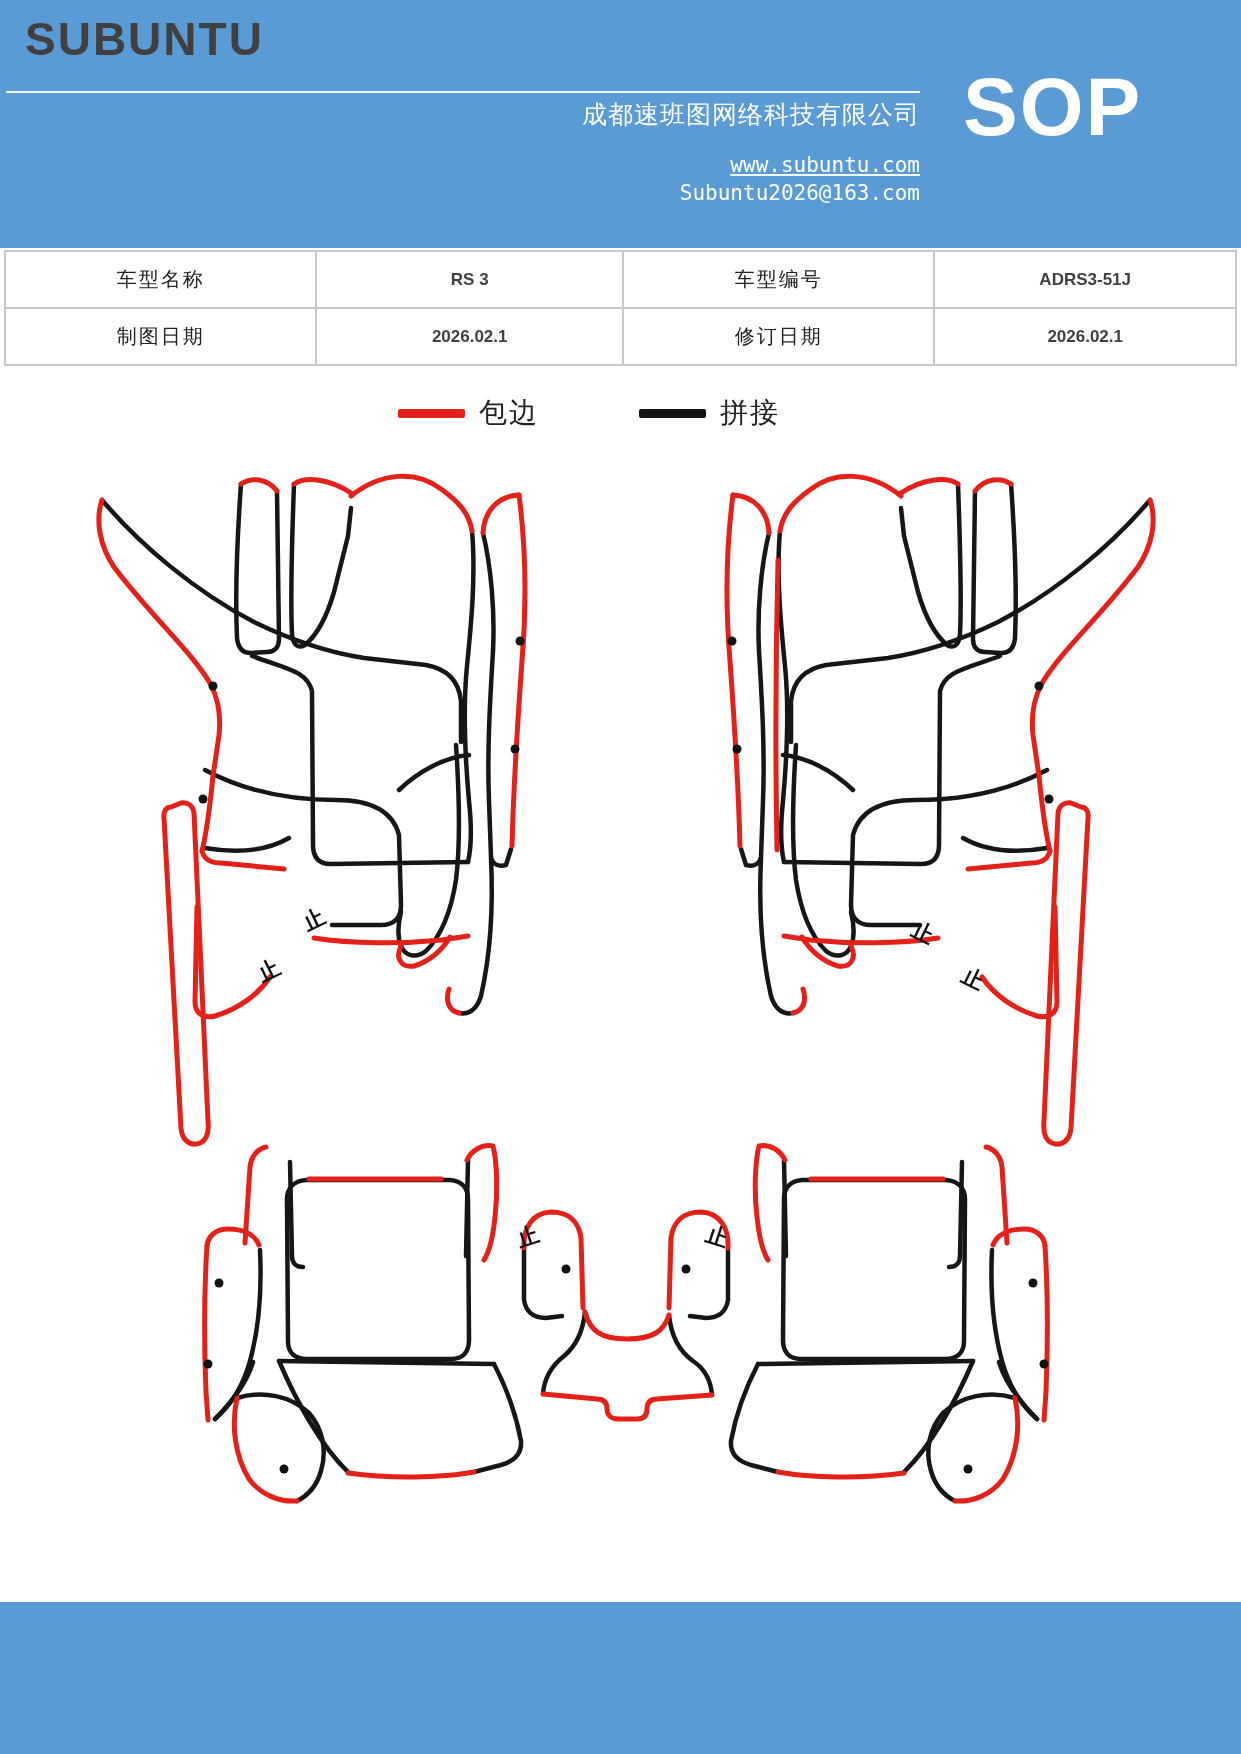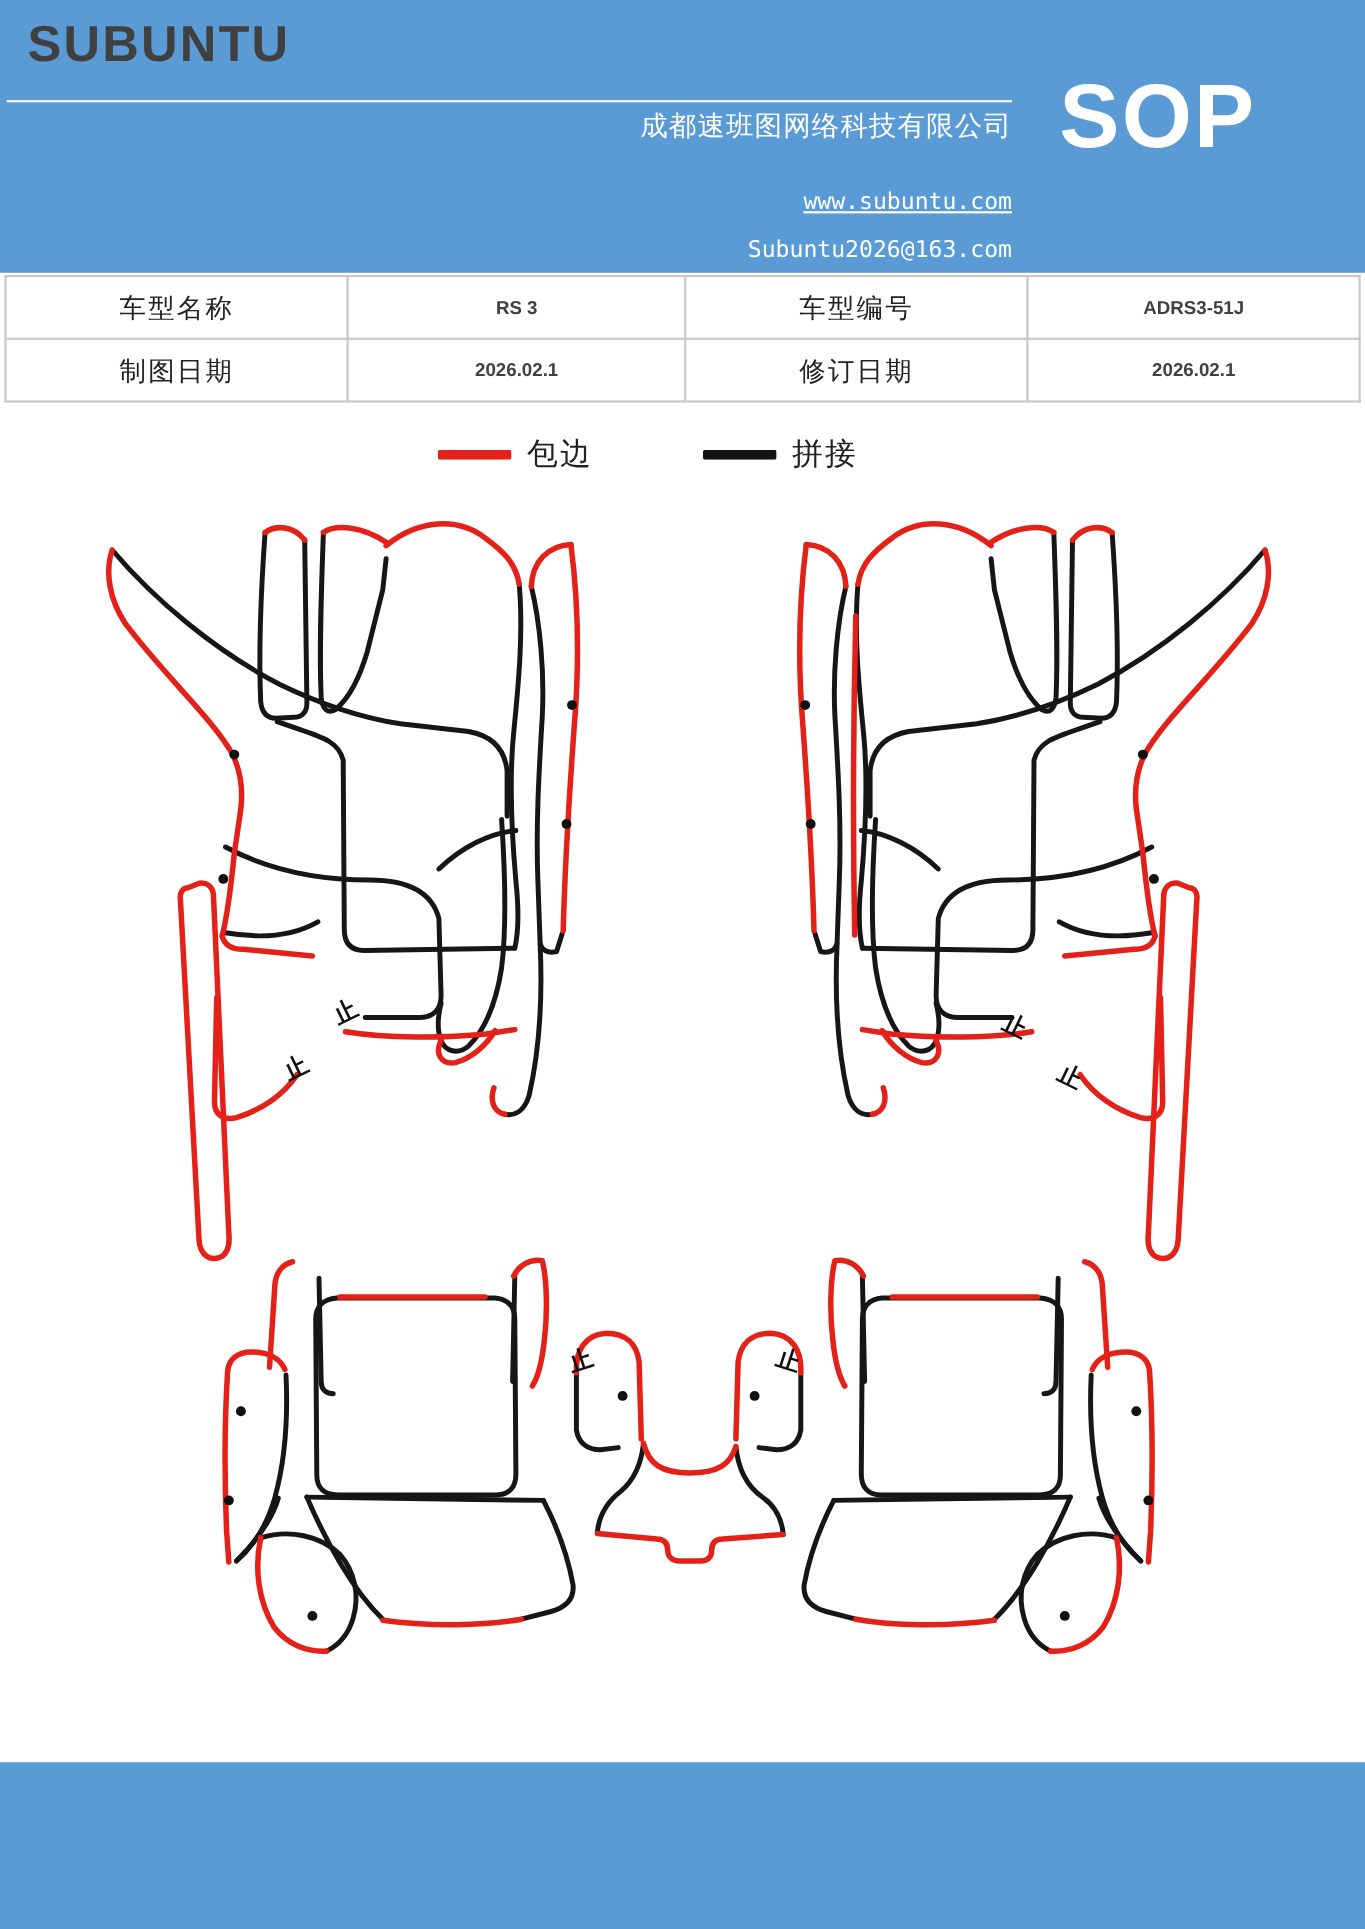--- a/index.html
+++ b/index.html
@@ -8,31 +8,31 @@
 
   
   .header{position:absolute;left:0;top:0;width:1241px;height:248px;background:#5b9bd5;}
   .logo{position:absolute;left:25px;top:12px;color:#404040;font-size:46px;font-weight:800;
         letter-spacing:2px;font-family:"Liberation Sans",sans-serif;}
   .header-rule{position:absolute;left:6px;top:91px;width:914px;height:2px;background:#f2f6fa;}
   .doc-title{position:absolute;left:30px;top:128px;color:#fff;font-size:38px;letter-spacing:3px;
              font-family:"DejaVu Serif","Liberation Serif",serif;}
   .header-right{position:absolute;right:321px;top:98px;text-align:right;color:#fff;}
   .company-line{font-size:25px;letter-spacing:1px;font-family:"DejaVu Serif","Liberation Serif",serif;}
-  .site-link{display:inline-block;margin-top:40px;font-size:21px;color:#fff;
+  .site-link{display:inline-block;margin-top:22px;font-size:21px;color:#fff;
              text-decoration:underline;font-family:"DejaVu Sans Mono","Liberation Mono",monospace;cursor:pointer;}
-  .email-line{margin-top:20px;font-size:21px;font-family:"DejaVu Sans Mono","Liberation Mono",monospace;}
+  .email-line{margin-top:4px;font-size:21px;font-family:"DejaVu Sans Mono","Liberation Mono",monospace;}
   .sop{position:absolute;left:963px;top:60px;color:#fff;font-size:82px;font-weight:800;
        letter-spacing:2px;font-family:"Liberation Sans",sans-serif;}
 
   
   .info-table{position:absolute;left:4px;top:250px;width:1233px;border-collapse:collapse;}
   .info-table td{border:2px solid #c8c8c8;height:53px;text-align:center;vertical-align:middle;
                  background:#fff;}
-  .cell-label{font-size:24px;color:#222;letter-spacing:2px;width:25.3%;
+  .cell-label{font-size:20px;color:#222;letter-spacing:2px;width:25.3%;
               font-family:"DejaVu Serif","Liberation Serif",serif;}
   .cell-value{font-size:17px;color:#404040;font-weight:700;width:24.9%;}
 
   
   .legend{position:absolute;left:398px;top:394px;display:flex;align-items:center;}
   .legend svg{display:block;}
   .legend-label{font-size:28px;color:#222;margin-left:14px;letter-spacing:2px;
                 font-family:"DejaVu Serif","Liberation Serif",serif;}
   .legend-gap{width:100px;}
 

